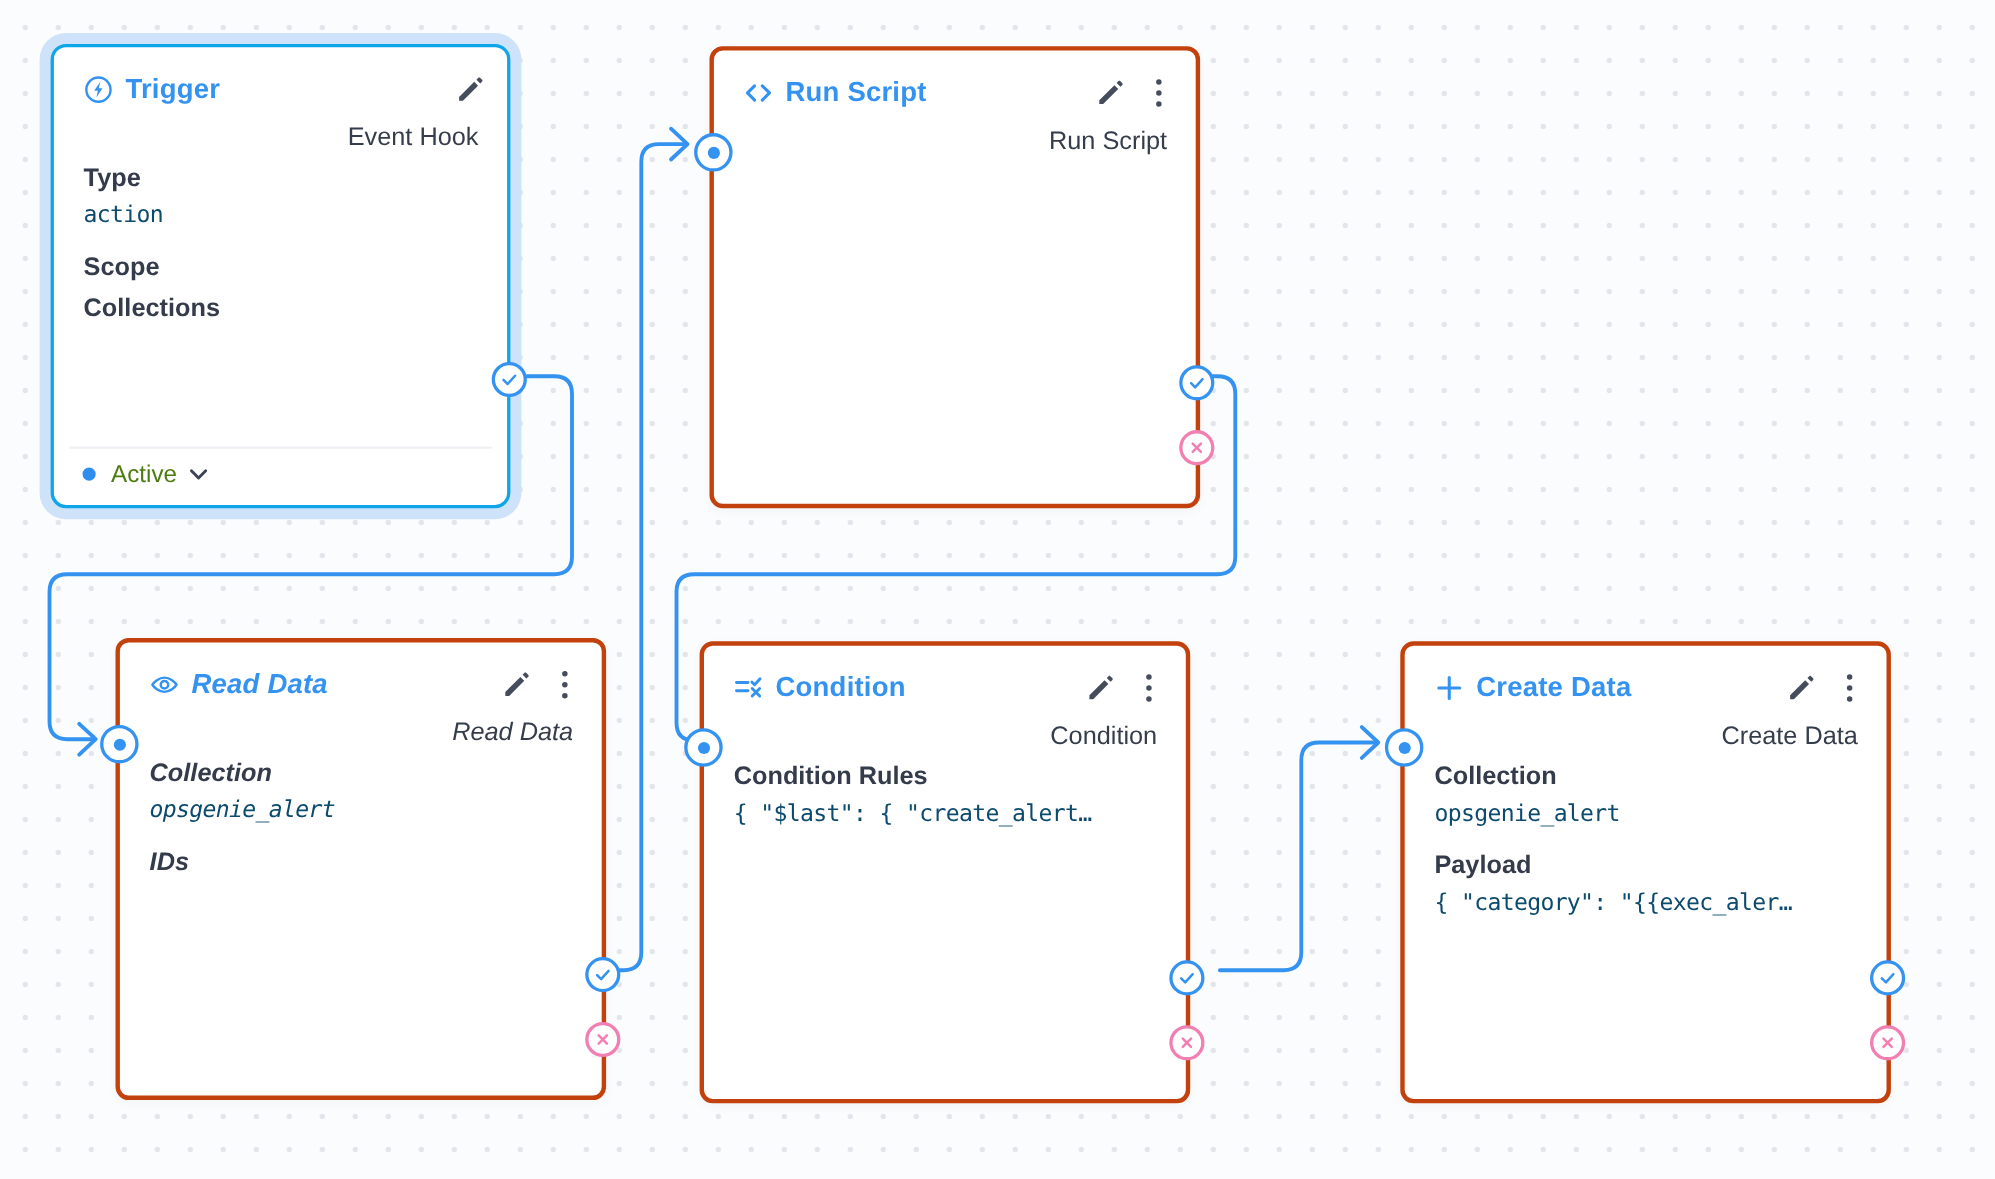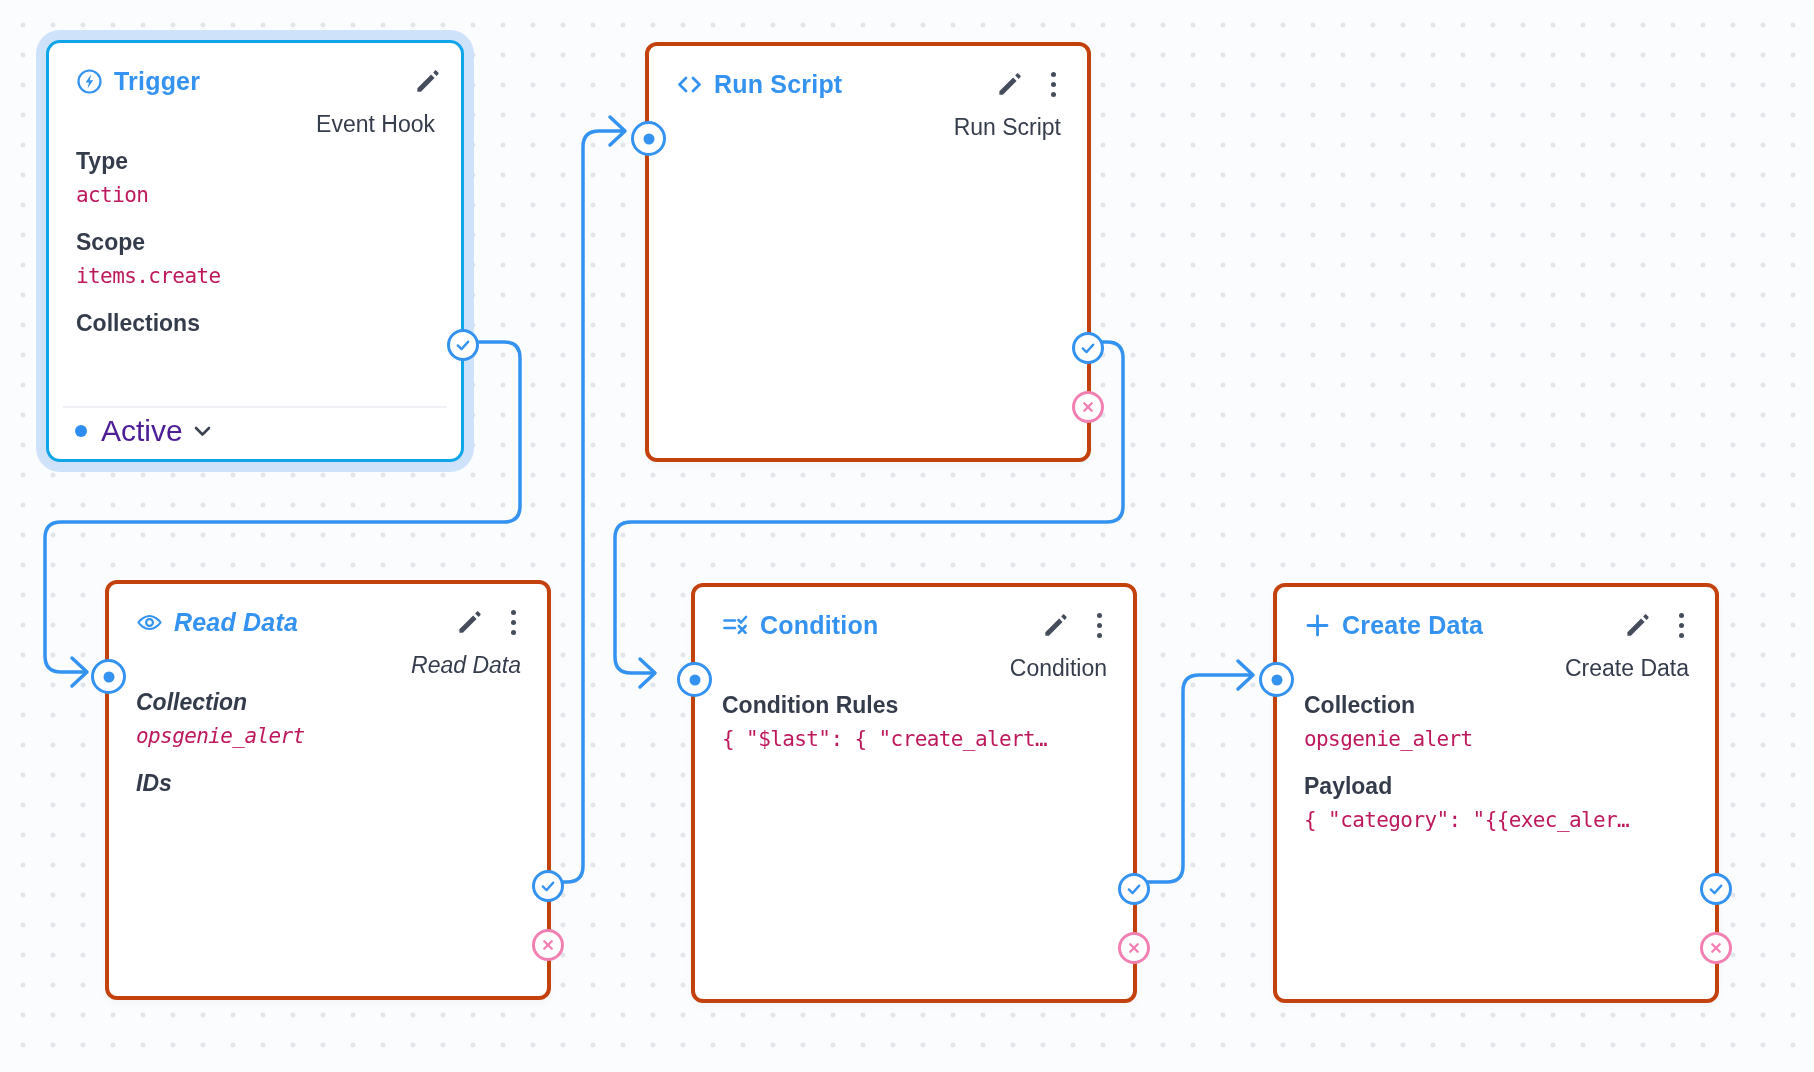--- a/index.html
+++ b/index.html
@@ -27,27 +27,27 @@
   .hspacer{flex:1;}
   .aicon{width:27px;height:27px;color:#454c5c;flex:none;cursor:pointer;}
   .aicon svg{display:block;width:100%;height:100%;}
   .kebab{margin-left:17px;width:27px;display:flex;flex-direction:column;align-items:center;justify-content:center;gap:4.5px;height:27px;}
   .kebab i{width:5.5px;height:5.5px;border-radius:50%;background:#454c5c;display:block;}
 
   .node-body{padding:13px 26px 0 27px;font-size:23px;color:#353c4b;line-height:28px;}
   .row-plain{margin:1px 0 7px;text-align:right;}
   .f-label{font-weight:700;color:#343b4a;margin-top:9px;}
   .f-value{font-family:"DejaVu Sans Mono","Liberation Mono",monospace;font-size:21px;
-    color:#be185d;margin-top:6px;margin-bottom:19px;letter-spacing:-.6px;
+    color:#0c4a6e;margin-top:6px;margin-bottom:19px;letter-spacing:-.6px;
     white-space:nowrap;overflow:hidden;}
 
   .divider{position:absolute;left:14px;right:14px;top:363px;height:0;border-top:2px solid #eef0f3;}
   .node-footer{position:absolute;left:0;right:0;bottom:0;height:56px;display:flex;align-items:center;padding:0 12px 0 26px;cursor:pointer;}
   .status-dot{width:12px;height:12px;border-radius:50%;background:#2f8df0;margin-right:14px;flex:none;}
-  .status-label{font-size:30px;color:#4c1d95;margin-right:11px;}
+  .status-label{font-size:22px;color:#4d7c0f;margin-right:11px;}
   .chev{width:17px;height:11px;color:#3b4252;}
   .chev svg{display:block;width:100%;height:100%;}
 
   .h-in{position:absolute;left:-18px;top:75px;width:35px;height:35px;border-radius:50%;
     background:#fff;border:3.5px solid #3492f0;box-sizing:border-box;z-index:3;}
   .h-in::after{content:"";position:absolute;left:50%;top:50%;transform:translate(-50%,-50%);
     width:11px;height:11px;border-radius:50%;background:#3492f0;}
   .h-check,.h-x{position:absolute;right:-17px;width:32px;height:32px;border-radius:50%;
     background:#fff;box-sizing:border-box;display:flex;align-items:center;justify-content:center;z-index:3;}
   .h-check{top:286px;border:3px solid #3492f0;color:#3492f0;}
@@ -85,21 +85,20 @@
       <svg viewBox="0 0 24 24">
           <path fill="currentColor" d="M3 17.9V21h3.1L18.3 8.8l-3.1-3.1L3 17.9zM21.6 5.5c.4-.4.4-1 0-1.4l-1.7-1.7c-.4-.4-1-.4-1.4 0l-1.5 1.5 3.1 3.1 1.5-1.5z"></path>
         </svg>
     </span>
   </div>
   <div class="node-body">
     <div class="row-plain">Event Hook</div>
     <div class="f-label">Type</div>
     <div class="f-value">action</div>
     <div class="f-label">Scope</div>
-    <div class="f-value">items.create</div>
     <div class="f-label">Collections</div>
   </div>
   <div class="divider"></div>
   <div class="node-footer">
     <span class="status-dot"></span>
     <span class="status-label">Active</span>
     <span class="chev">
       <svg viewBox="0 0 17 11">
           <polyline points="2,2 8.5,8.5 15,2" fill="none" stroke="currentColor" stroke-width="2.6" stroke-linecap="round" stroke-linejoin="round"></polyline>
         </svg>
@@ -184,21 +183,21 @@
       </svg>
   </div>
   <div class="h-x">
     <svg viewBox="0 0 24 24">
         <line x1="7" y1="7" x2="17" y2="17" stroke="currentColor" stroke-width="3" stroke-linecap="round"></line>
         <line x1="17" y1="7" x2="7" y2="17" stroke="currentColor" stroke-width="3" stroke-linecap="round"></line>
       </svg>
   </div>
 </div>
 
-<div class="node" style="left:691px;top:583px;">
+<div class="node" style="left:636px;top:583px;">
   <div class="node-header">
     <span class="hicon">
       <svg viewBox="0 0 27 27">
           <line x1="2.5" y1="8.5" x2="13" y2="8.5" stroke="currentColor" stroke-width="2.6" stroke-linecap="round"></line>
           <line x1="2.5" y1="16" x2="13" y2="16" stroke="currentColor" stroke-width="2.6" stroke-linecap="round"></line>
           <polyline points="16.5,8 19,10.5 24,5" fill="none" stroke="currentColor" stroke-width="2.6" stroke-linecap="round" stroke-linejoin="round"></polyline>
           <line x1="16.8" y1="14" x2="23.6" y2="20.8" stroke="currentColor" stroke-width="2.6" stroke-linecap="round"></line>
           <line x1="23.6" y1="14" x2="16.8" y2="20.8" stroke="currentColor" stroke-width="2.6" stroke-linecap="round"></line>
         </svg>
     </span>

